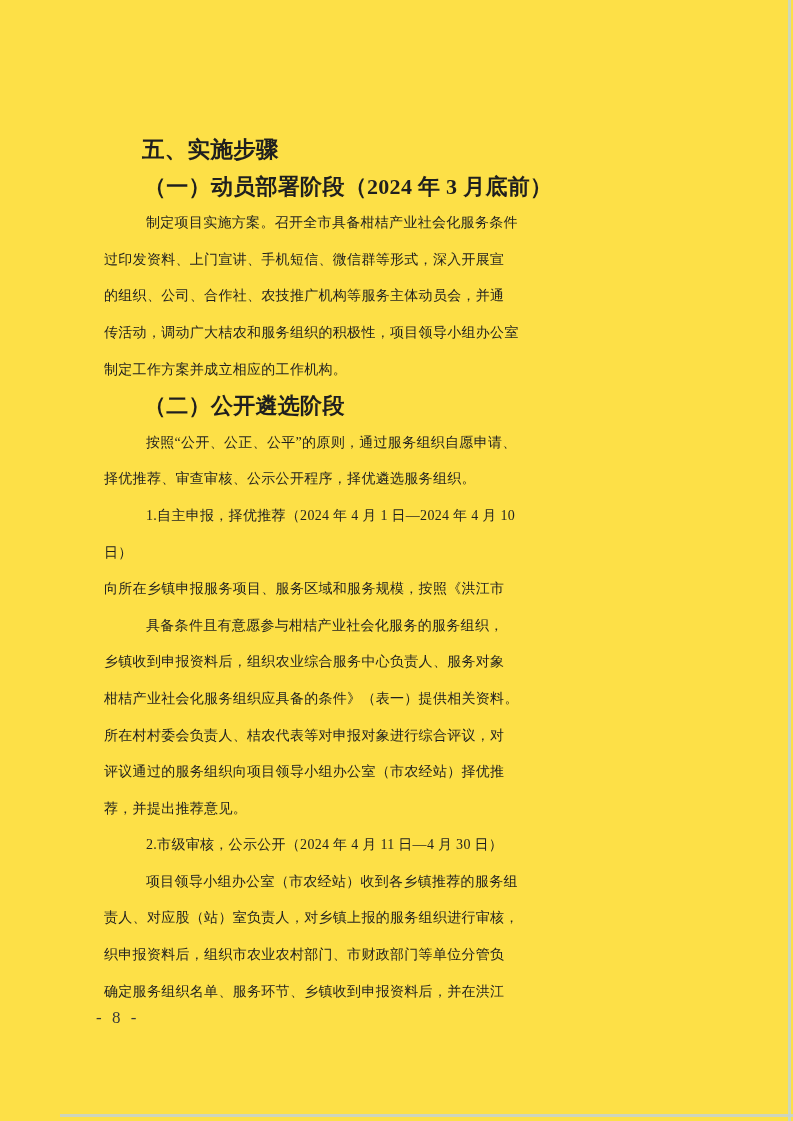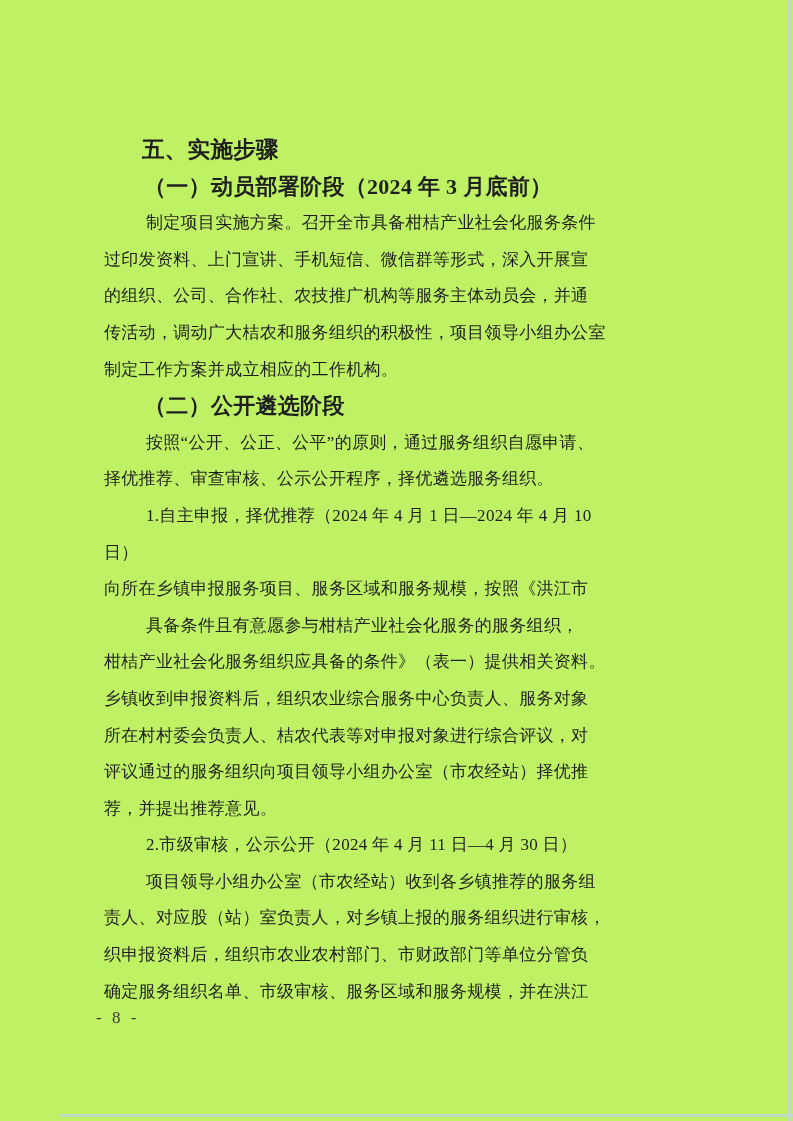--- a/index.html
+++ b/index.html
@@ -4,21 +4,21 @@
 <style>
   html, body {
     margin: 0;
     padding: 0;
     background: #ffffff;
   }
   .page {
     position: relative;
     width: 793px;
     height: 1121px;
-    background: #bef264;
+    background: #fde047;
     overflow: hidden;
     font-family: "Liberation Serif", "DejaVu Serif", serif;
     color: #1f1f1f;
   }
   
   .edge-right {
     position: absolute;
     top: 0;
     right: 2px;
     width: 3px;
@@ -37,21 +37,21 @@
   }
   .content {
     position: absolute;
     top: 132px;
     left: 104px;
     width: 600px;
   }
   .line {
     height: 36.6px;
     line-height: 36.6px;
-    font-size: 17px;
+    font-size: 14px;
     letter-spacing: 0.3px;
     white-space: nowrap;
   }
   .line.h1 {
     font-weight: bold;
     font-size: 22.5px;
     padding-left: 38px;
   }
   .line.h2 {
     font-weight: bold;
@@ -85,27 +85,27 @@
       <div class="line flush">的组织、公司、合作社、农技推广机构等服务主体动员会，并通</div>
       <div class="line flush">传活动，调动广大桔农和服务组织的积极性，项目领导小组办公室</div>
       <div class="line flush">制定工作方案并成立相应的工作机构。</div>
       <div class="line h2">（二）公开遴选阶段</div>
       <div class="line indent">按照“公开、公正、公平”的原则，通过服务组织自愿申请、</div>
       <div class="line flush">择优推荐、审查审核、公示公开程序，择优遴选服务组织。</div>
       <div class="line indent">1.自主申报，择优推荐（2024 年 4 月 1 日—2024 年 4 月 10</div>
       <div class="line flush">日）</div>
       <div class="line flush">向所在乡镇申报服务项目、服务区域和服务规模，按照《洪江市</div>
       <div class="line indent">具备条件且有意愿参与柑桔产业社会化服务的服务组织，</div>
+      <div class="line flush">乡镇收到申报资料后，组织农业综合服务中心负责人、服务对象</div>
       <div class="line flush">柑桔产业社会化服务组织应具备的条件》（表一）提供相关资料。</div>
-      <div class="line flush">乡镇收到申报资料后，组织农业综合服务中心负责人、服务对象</div>
       <div class="line flush">所在村村委会负责人、桔农代表等对申报对象进行综合评议，对</div>
       <div class="line flush">评议通过的服务组织向项目领导小组办公室（市农经站）择优推</div>
       <div class="line flush">荐，并提出推荐意见。</div>
       <div class="line indent">2.市级审核，公示公开（2024 年 4 月 11 日—4 月 30 日）</div>
       <div class="line indent">项目领导小组办公室（市农经站）收到各乡镇推荐的服务组</div>
       <div class="line flush">责人、对应股（站）室负责人，对乡镇上报的服务组织进行审核，</div>
       <div class="line flush">织申报资料后，组织市农业农村部门、市财政部门等单位分管负</div>
-      <div class="line flush">确定服务组织名单、市级审核、服务区域和服务规模，并在洪江</div>
+      <div class="line flush">确定服务组织名单、服务环节、乡镇收到申报资料后，并在洪江</div>
     </div>
   <div class="page-number">- 8 -</div>
   <div class="edge-right"></div>
   <div class="edge-bottom"></div>
 </div>
 
 </body></html>

